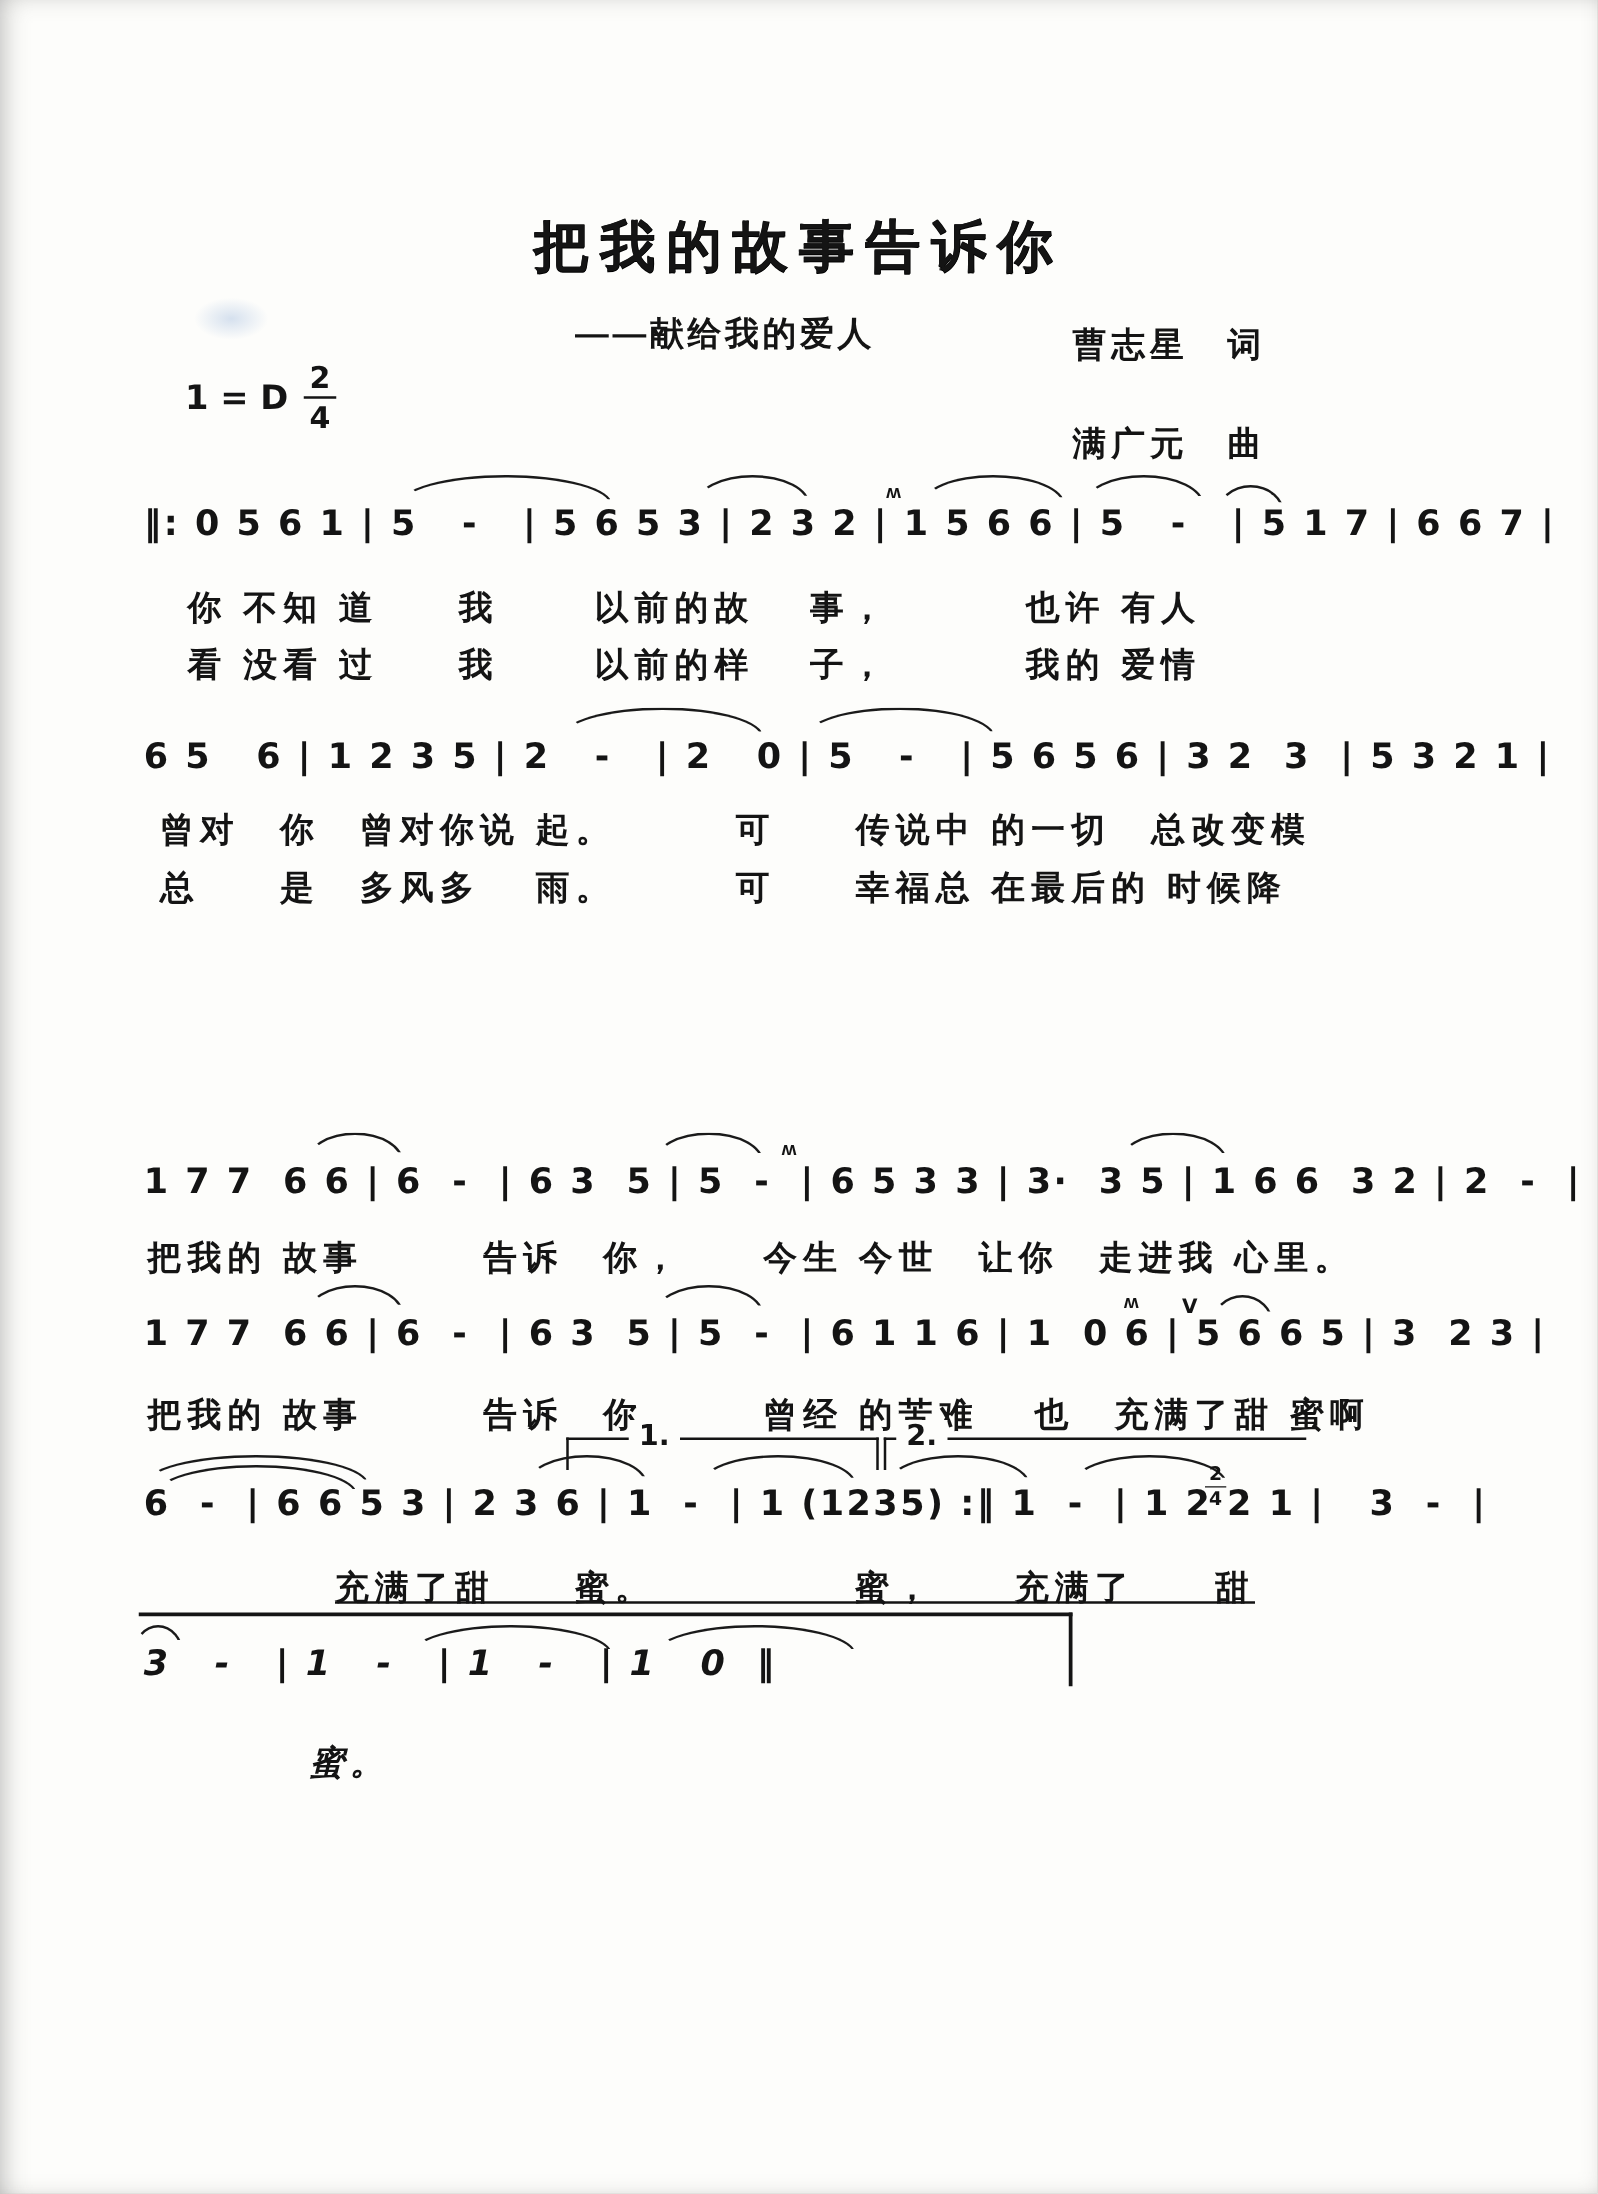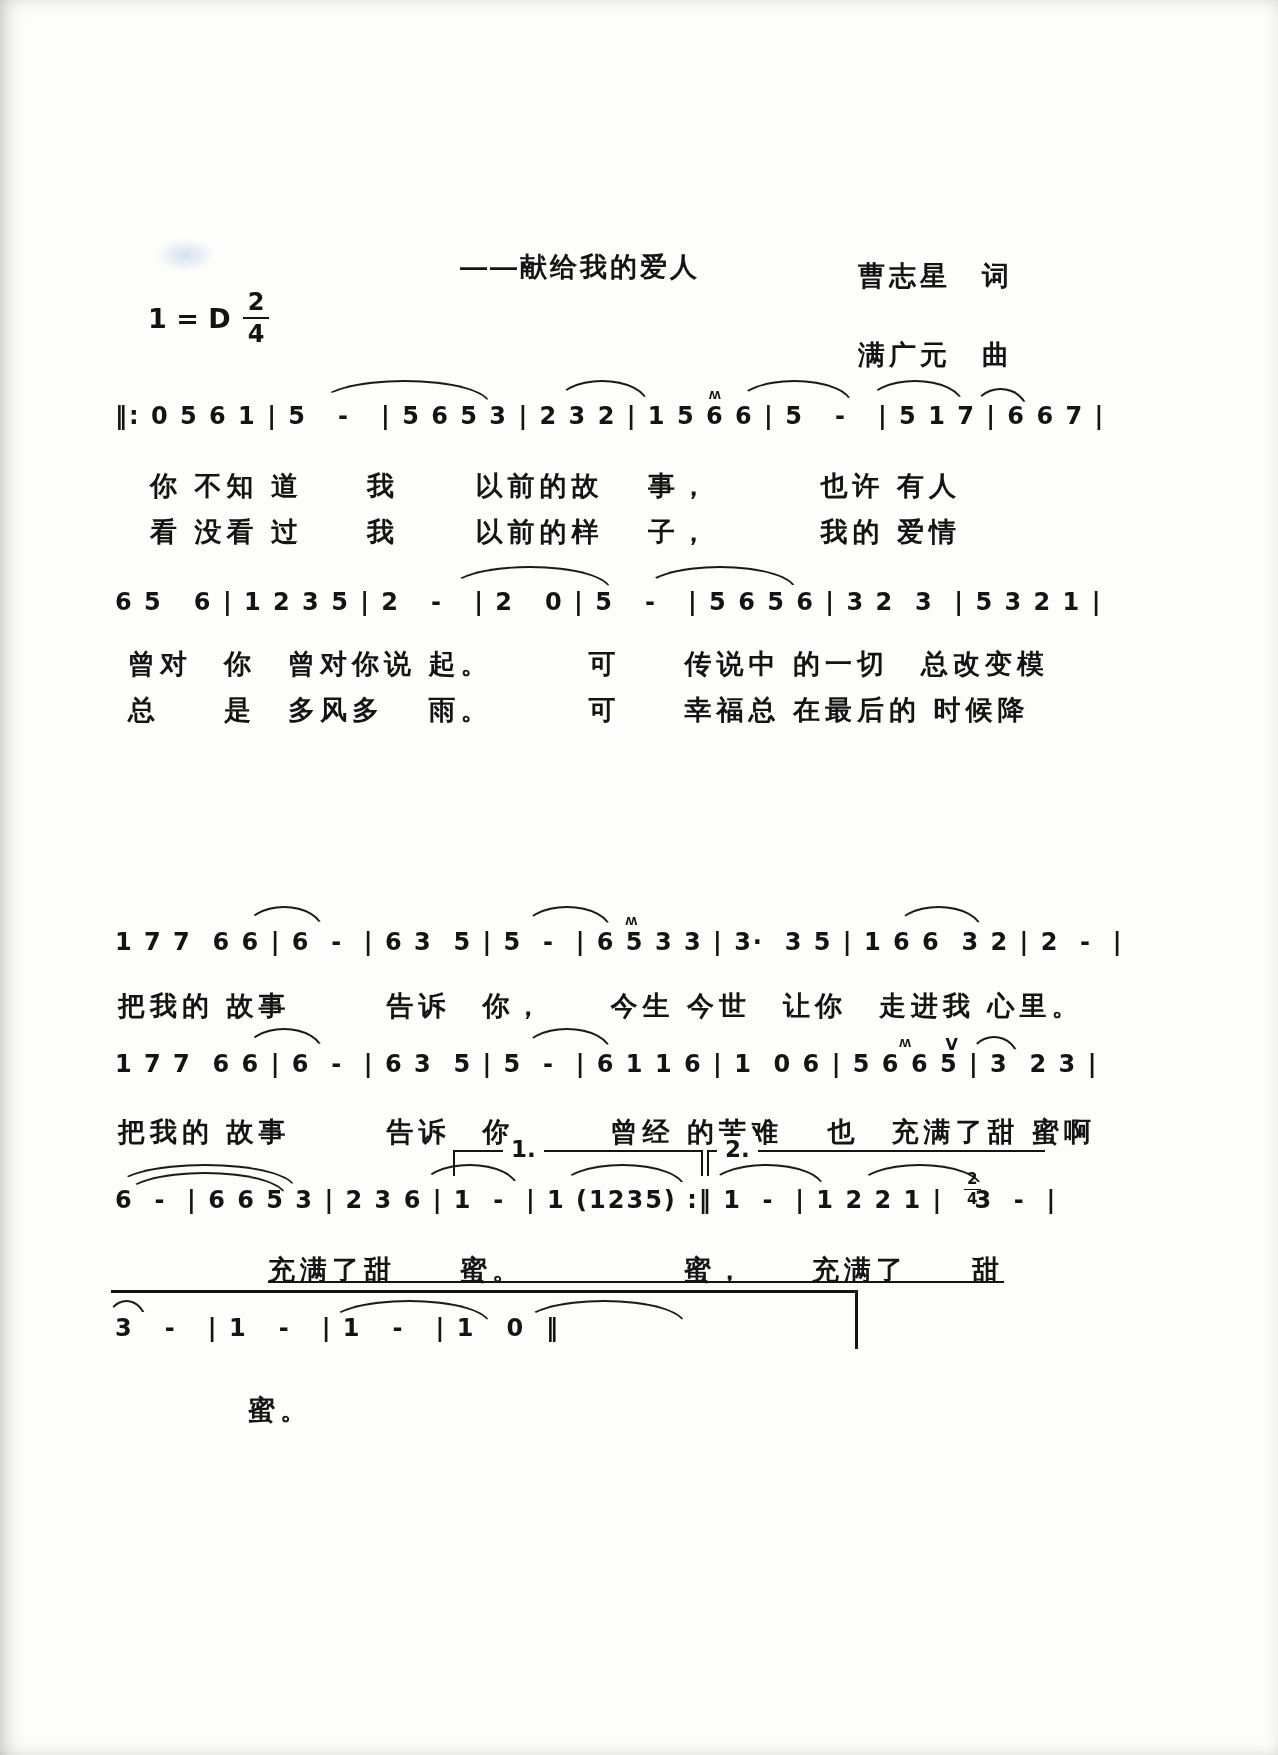--- a/index.html
+++ b/index.html
@@ -33,21 +33,21 @@
   .frac{display:inline-flex;flex-direction:column;align-items:center;line-height:1;font-size:24px;}
   .frac .fnum{border-bottom:2.5px solid #141414;padding:0 5px 3px;margin-bottom:3px;}
   .mfrac{position:absolute;display:flex;flex-direction:column;align-items:center;line-height:1;
          font-size:15px;font-weight:bold;font-family:"DejaVu Sans",sans-serif;}
   .mfrac .fnum{border-bottom:1.5px solid #141414;padding:0 3px 2px;margin-bottom:2px;}
 
   .system{position:absolute;left:115px;width:928px;}
   .music{
     position:relative;
     font-family:"DejaVu Sans",sans-serif;
-    font-size:24px;font-weight:bold;letter-spacing:2px;
+    font-size:28px;font-weight:bold;letter-spacing:2px;
     white-space:pre;
   }
   .lyric{
     position:absolute;left:0;
     font-size:27px;font-weight:600;letter-spacing:5px;
     white-space:pre;
   }
   .slur{
     position:absolute;top:-22px;height:20px;
     border:2.5px solid transparent;
@@ -74,20 +74,21 @@
     background:radial-gradient(ellipse at center, rgba(110,150,205,.28), rgba(110,150,205,0) 70%);
   }
 </style>
 </head>
 <body>
 
 <div class="page">
 
   <div class="smudge"></div>
 
+  <div class="title">把我的故事告诉你</div>
   <div class="subtitle">——献给我的爱人</div>
   <div class="credit lyr">曹志星　词</div>
   <div class="credit cmp">满广元　曲</div>
 
   <div class="keysig">
     <span>1 = D</span>
     <span class="frac">
       <span class="fnum">2</span>
       <span>4</span>
     </span>
@@ -147,21 +148,21 @@
     <i class="slur" style="left:64%;width:12%;"></i>
     <i class="slur" style="left:80%;width:13%;"></i>
     <span class="mfrac" style="left:91.5%;top:-14px;">
       <span class="fnum">2</span>
       <span>4</span>
     </span>
     <div class="music">6  -  | 6 6 5 3 | 2 3 6 | 1  -  | 1 (1235) :‖ 1  -  | 1 2 2 1 |   3  -  |</div>
     <div class="lyric" style="top:66px;left:153px;text-decoration:underline;">充满了甜　　蜜。　　　　　蜜，　　充满了　　甜</div>
   </div>
 
-  <div class="system" style="top:1314px;">
+  <div class="system" style="top:1314px;font-style:italic;">
     <div class="endbracket" style="left:-4px;width:744px;"></div>
     <i class="slur lo" style="left:-1%;width:4%;"></i>
     <i class="slur lo" style="left:23%;width:17%;"></i>
     <i class="slur lo" style="left:44%;width:17%;"></i>
     <div class="music">3   -   | 1   -   | 1   -   | 1   0  ‖</div>
     <div class="lyric" style="top:78px;left:133px;">蜜。</div>
   </div>
 
 </div>
 

